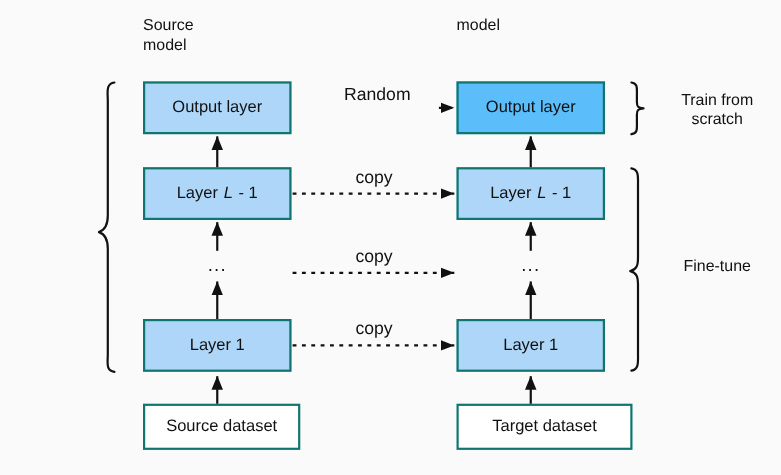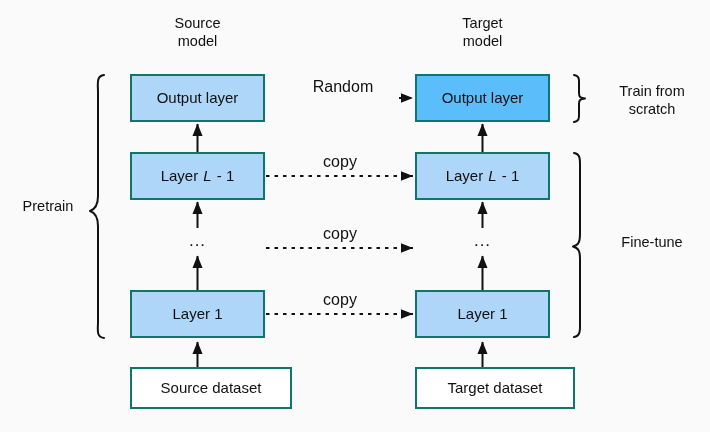--- a/index.html
+++ b/index.html
@@ -10,58 +10,57 @@
   }
   #stage{position:absolute;left:0;top:0;width:710px;height:432px;}
   .node{position:absolute;box-sizing:border-box;display:flex;align-items:center;justify-content:center;
         border:2px solid #0f766e;font-size:15px;line-height:1.1;text-align:center;}
   .node.src{background:#aed6f8;}
   .node.tgt{background:#aed6f8;}
   .node.tgt-out{background:#5cbdfb;}
   .node.data{background:#ffffff;}
   .ellipsis{position:absolute;display:flex;align-items:center;justify-content:center;
             font-size:17px;letter-spacing:1px;color:#111;}
-  .colhead{position:absolute;text-align:center;font-size:14.5px;line-height:1.25;}
+  .colhead{position:absolute;text-align:left;font-size:14.5px;line-height:1.25;}
   .sidelbl{position:absolute;text-align:center;font-size:14.5px;line-height:1.25;}
   .arrlbl{position:absolute;text-align:center;font-size:16px;line-height:1.25;}
   svg.ov{position:absolute;left:0;top:0;width:710px;height:432px;pointer-events:none;}
   .italic{font-style:italic;padding:0 1px;}
 </style>
 </head>
 <body>
 
 <div id="stage">
 
   <div class="colhead" style="left:130px;top:14px;width:135px;">
     <div>Source</div>
     <div>model</div>
   </div>
 
   <div class="colhead" style="left:415px;top:14px;width:135px;">
-    <div>Target</div>
     <div>model</div>
   </div>
 
   <div class="node src" style="left:130px;top:74px;width:135px;height:48px;">
     <span>Output layer</span>
   </div>
 
   <div class="node src" style="left:130px;top:152px;width:135px;height:48px;">
     <span><span>Layer </span><span class="italic">L</span><span> - 1</span></span>
   </div>
 
   <div class="ellipsis" style="left:130px;top:228px;width:135px;height:26px;">
     <span>...</span>
   </div>
 
   <div class="node src" style="left:130px;top:290px;width:135px;height:48px;">
     <span>Layer 1</span>
   </div>
 
-  <div class="node data" style="left:130px;top:367px;width:162px;height:42px;">
+  <div class="node data" style="left:130px;top:367px;width:143px;height:42px;">
     <span>Source dataset</span>
   </div>
 
   <div class="node tgt-out" style="left:415px;top:74px;width:135px;height:48px;">
     <span>Output layer</span>
   </div>
 
   <div class="node tgt" style="left:415px;top:152px;width:135px;height:48px;">
     <span><span>Layer </span><span class="italic">L</span><span> - 1</span></span>
   </div>
@@ -87,23 +86,20 @@
   </div>
 
   <div class="arrlbl" style="left:300px;top:224px;width:80px;">
     <span>copy</span>
   </div>
 
   <div class="arrlbl" style="left:300px;top:290px;width:80px;">
     <span>copy</span>
   </div>
 
-  <div class="sidelbl" style="left:8px;top:197px;width:80px;">
-    <span>Pretrain</span>
-  </div>
 
   <div class="sidelbl" style="left:600px;top:233px;width:104px;">
     <span>Fine-tune</span>
   </div>
 
   <div class="sidelbl" style="left:600px;top:82px;width:104px;">
     <div>Train from</div>
     <div>scratch</div>
   </div>
 

